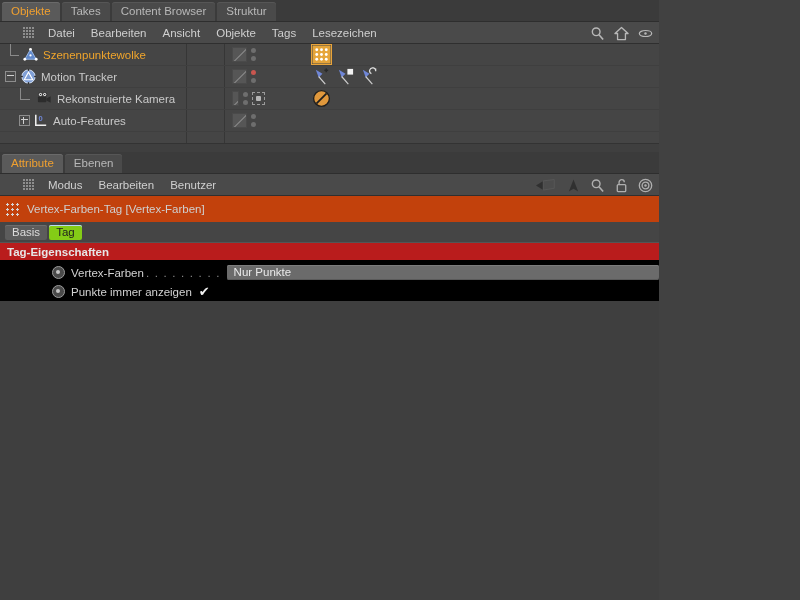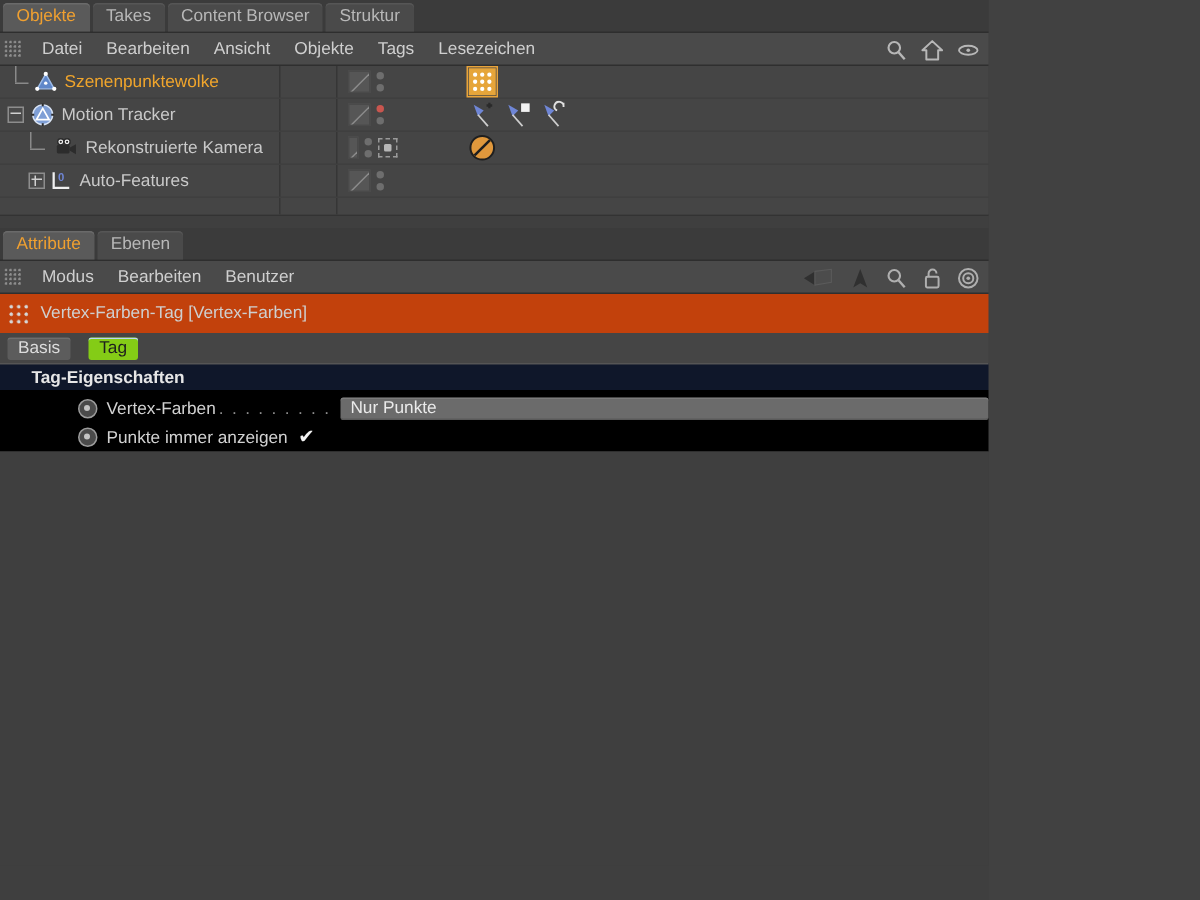--- a/index.html
+++ b/index.html
@@ -49,21 +49,21 @@
     color: #f0a030;
     box-shadow: inset 0 1px 0 #6a6a6a;
   }
 
   
   .menubar {
     height: 22px;
     background: #4a4a4a;
     display: flex;
     align-items: center;
-    padding-left: 0;
+    padding-left: 20px;
     box-sizing: border-box;
     position: relative;
     border-bottom: 1px solid #2f2f2f;
   }
   .grip {
     width: 11px;
     height: 11px;
     margin: 0 6px 0 3px;
     flex: 0 0 auto;
     background-image:
@@ -234,21 +234,21 @@
     width: 13px; height: 13px;
     background-image: radial-gradient(circle at 1.5px 1.5px, #d6d6d6 1.1px, transparent 1.4px);
     background-size: 5px 5px;
     flex: 0 0 auto;
   }
 
   .attr-tabs {
     height: 20px;
     display: flex;
     align-items: center;
-    gap: 12px;
+    gap: 2px;
     padding-left: 5px;
     background: #454545;
     box-sizing: border-box;
   }
   .sbtn {
     font-size: 11.5px;
     color: #dcdcdc;
     background: #5c5c5c;
     padding: 1px 7px 2px 7px;
     border-radius: 2px;
@@ -258,25 +258,25 @@
   }
   .sbtn.on {
     background: #84cc16;
     color: #1e1e1e;
     box-shadow: inset 0 1px 0 #bcd8f3;
   }
 
   .group-bar {
     height: 18px;
     line-height: 18px;
-    background: #0f172a;
+    background: #b91c1c;
     color: #e6e6e6;
     font-size: 11.5px;
     font-weight: bold;
-    padding-left: 21px;
+    padding-left: 7px;
     box-sizing: border-box;
     border-top: 1px solid #555;
     cursor: default;
   }
 
   .prop-list { padding-top: 3px; background: #000000; padding-left: 45px; }
   .prow {
     height: 19px;
     display: flex;
     align-items: center;

